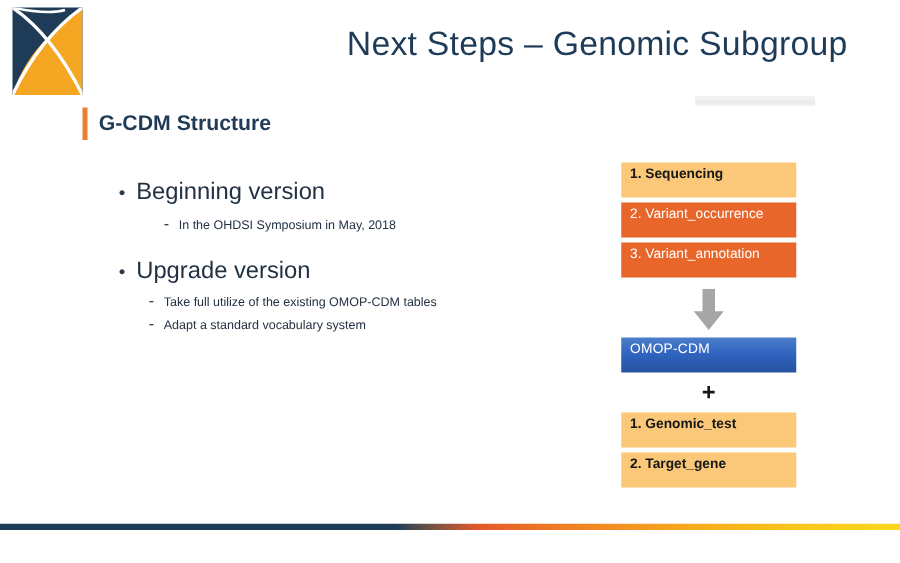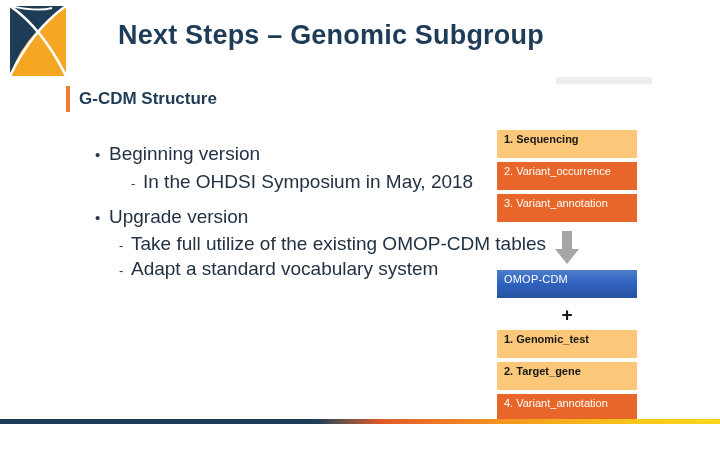--- a/index.html
+++ b/index.html
@@ -25,23 +25,23 @@
     height: 76px;
   }
   #logo svg { display: block; }
 
   
   #slide-title {
     position: absolute;
     left: 118px;
     top: 20px;
     width: 560px;
-    text-align: left;
+    text-align: right;
     font-size: 27px;
-    font-weight: bold;
+    font-weight: normal;
     color: #1e3c58;
     letter-spacing: 0.2px;
     white-space: nowrap;
   }
 
   
   #gray-strip {
     position: absolute;
     left: 556px;
     top: 77px;
@@ -95,21 +95,21 @@
     display: flex;
     align-items: baseline;
     white-space: nowrap;
   }
   .sub-dash {
     width: 12px;
     font-size: 13px;
     color: #2b3a4a;
   }
   .sub-text {
-    font-size: 19px;
+    font-size: 10px;
     color: #233243;
     white-space: nowrap;
   }
 
   #bullet-1 { left: 95px; top: 143px; }
   #bullet-1 .sub-row { margin-left: 36px; margin-top: 6px; }
 
   #bullet-2 { left: 95px; top: 206px; }
   #bullet-2 .sub-row { margin-left: 24px; margin-top: 5px; }
   #bullet-2 .sub-row + .sub-row { margin-top: 3px; }
@@ -241,17 +241,16 @@
     </svg>
   </div>
 
   <div class="dbox blue">OMOP-CDM</div>
 
   <div id="plus-sign">+</div>
 
   <div class="group-gap-top">
     <div class="dbox light">1. Genomic_test</div>
     <div class="dbox light">2. Target_gene</div>
-    <div class="dbox dark">4. Variant_annotation</div>
   </div>
 </div>
 
 <div id="bottom-bar"></div>
 
 </body></html>

